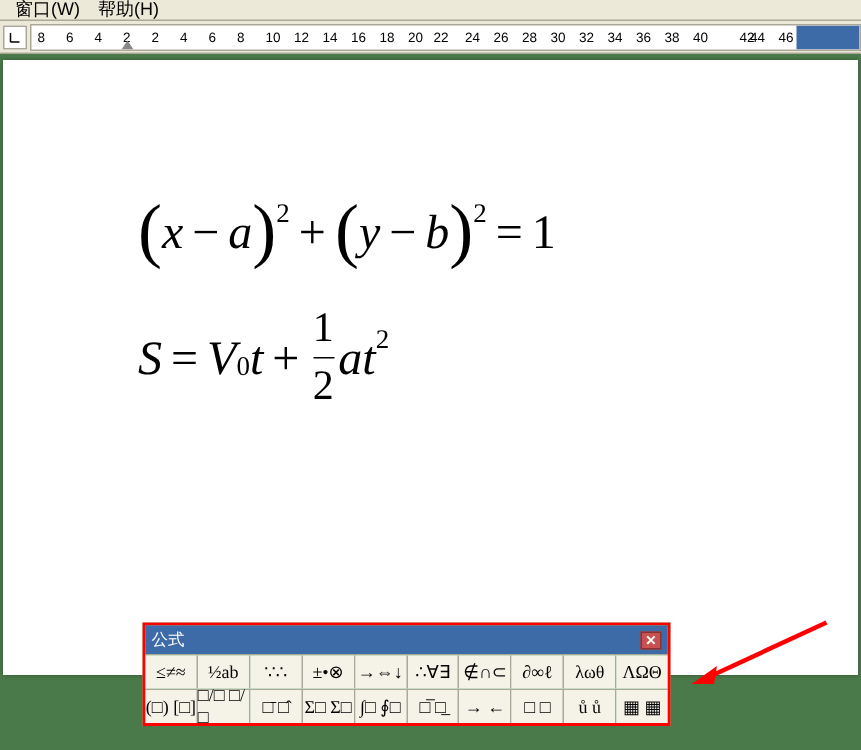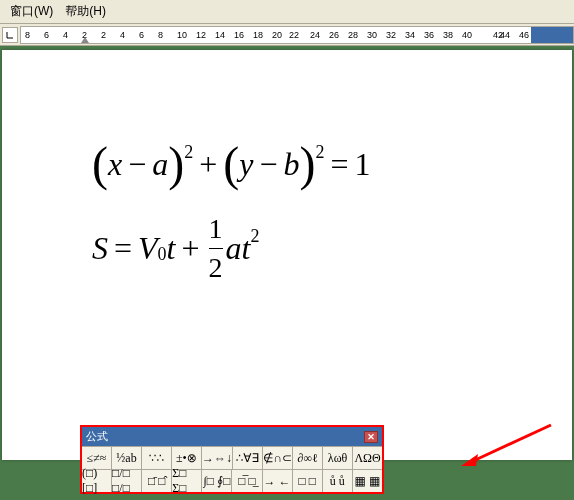--- a/index.html
+++ b/index.html
@@ -1,37 +1,37 @@
 <!DOCTYPE html>
 <html><head>
 <meta charset="utf-8">
 <style>
 *{box-sizing:border-box;margin:0;padding:0}
 body{width:574px;height:500px;background:#4a7a4a;font-family:"Microsoft YaHei",sans-serif;position:relative;overflow:hidden}
-.menubar{background:#ece9d8;border-bottom:1px solid #aca899;height:24px;display:flex;font-size:12px;align-items:center;padding-left:4px}
+.menubar{background:#ece9d8;border-bottom:1px solid #aca899;height:14px;display:flex;font-size:12px;align-items:center;padding-left:4px}
 .menuitem{padding:2px 6px;cursor:default}
 .ruler-area{background:#ece9d8;height:22px;display:flex;align-items:center;border-bottom:1px solid #aca899}
 .ruler-btn{width:16px;height:16px;border:1px solid #aca899;background:#fff;margin:0 2px;display:flex;align-items:center;justify-content:center}
 .ruler{flex:1;height:18px;background:#fff;border:1px solid #aca899;position:relative;font-size:9px;overflow:hidden}
 .ruler-marks{position:absolute;left:0;top:0;height:100%;white-space:nowrap}
 .ruler-num{position:absolute;top:3px;font-size:9px;color:#000}
 .ruler-hl{position:absolute;right:0;top:0;height:100%;width:42px;background:#3d6ba8}
 .margin-marker{position:absolute;left:60px;top:10px;width:0;height:0;border-left:4px solid transparent;border-right:4px solid transparent;border-bottom:6px solid #888}
 .doc-area{margin:0 0 0 0;background:#4a7a4a;height:458px;position:relative}
 .page{background:#fff;margin:4px 2px 0 2px;height:410px;padding:80px 40px 20px 90px;position:relative;box-shadow:0 0 3px rgba(0,0,0,.3)}
 .section-title{font-size:14px;color:#000;margin-bottom:20px}
 .formula{font-family:"Times New Roman",serif;font-style:italic;font-size:32px;margin:10px 0 24px 0;display:flex;align-items:center}
 .formula .paren{font-size:48px;font-style:normal;line-height:1}
 .formula .sup{font-size:18px;vertical-align:super;position:relative;top:-12px;font-style:normal}
 .formula .sub{font-size:18px;vertical-align:sub;position:relative;top:6px;font-style:normal}
 .formula .op{font-style:normal;margin:0 6px}
 .formula .frac{display:inline-flex;flex-direction:column;align-items:center;font-style:normal;margin:0 3px;vertical-align:middle}
 .formula .frac-num,.formula .frac-den{font-size:28px;line-height:1.2}
 .formula .frac-bar{width:100%;height:1px;background:#000;margin:2px 0}
-.toolbar-float{position:absolute;left:80px;bottom:14px;width:304px;border:2px solid red;background:#86efac}
+.toolbar-float{position:absolute;left:95px;bottom:14px;width:352px;border:2px solid red;background:#86efac}
 .toolbar-title{background:#3d6ba8;color:#fff;font-size:11px;padding:2px 4px;display:flex;justify-content:space-between;align-items:center}
 .toolbar-close{width:14px;height:12px;background:#c75050;color:#fff;font-size:9px;border:1px solid #8b3030;display:flex;align-items:center;justify-content:center;font-weight:bold}
 .toolbar-row{display:flex;border-top:1px solid #aca899}
 .toolbar-cell{flex:1;height:22px;border-right:1px solid #aca899;display:flex;align-items:center;justify-content:center;font-size:12px;font-family:"Times New Roman",serif;cursor:pointer;background:#f5f3e8}
 .toolbar-cell:last-child{border-right:none}
 .arrow{position:absolute;right:18px;bottom:38px;width:100px;height:50px;pointer-events:none}
 </style>
 </head>
 <body>
 

